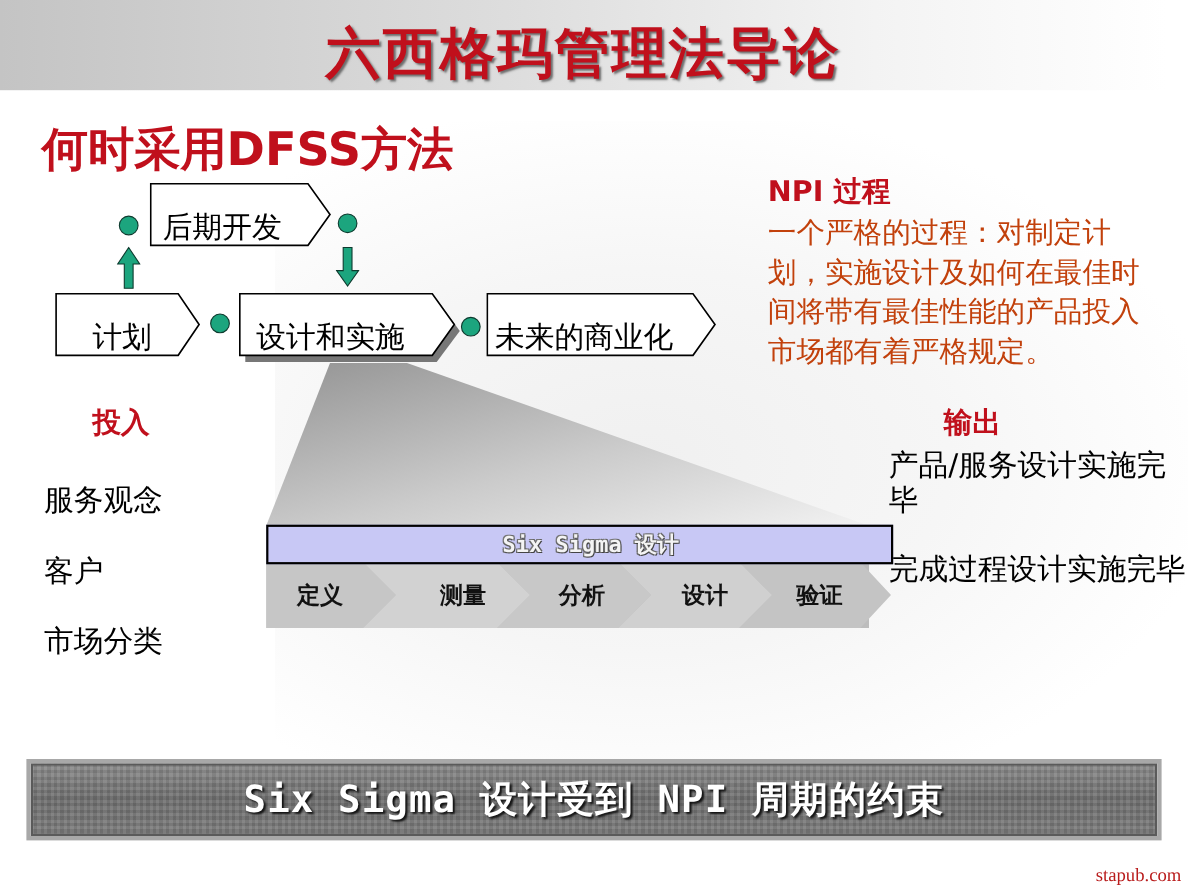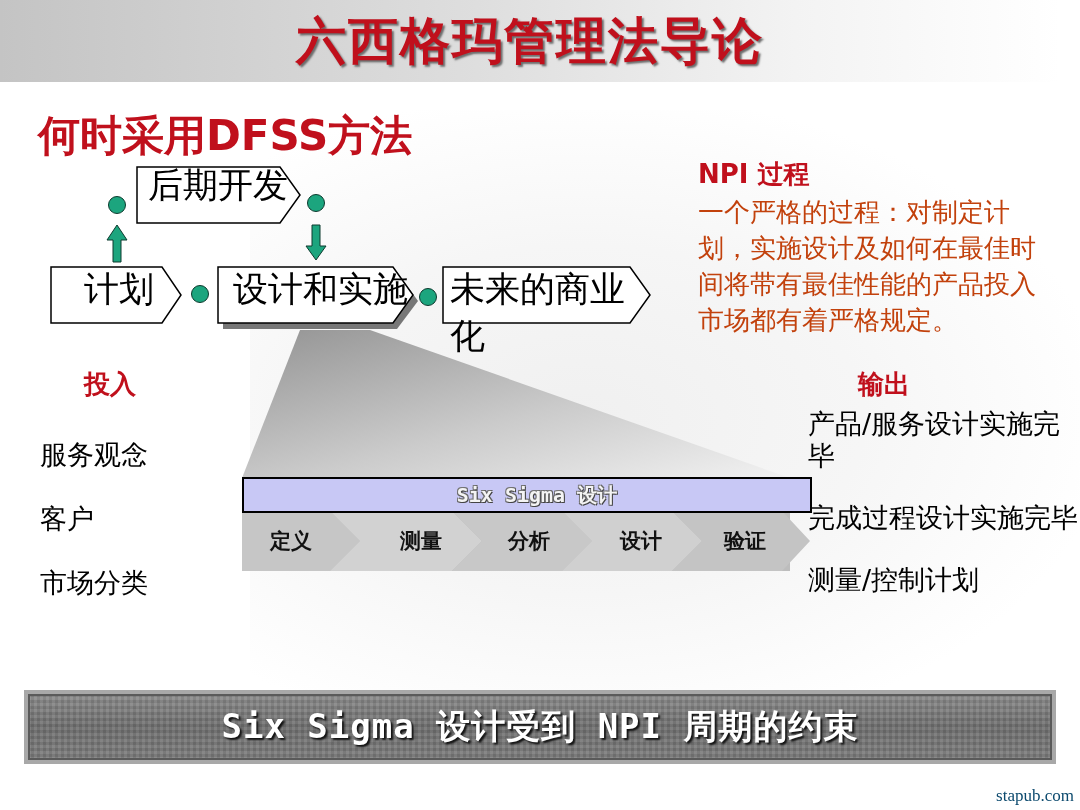--- a/index.html
+++ b/index.html
@@ -9,34 +9,34 @@
     font-family: "DejaVu Sans", "Liberation Sans", sans-serif;
   }
   .map-bg {
     position: absolute; left: 250px; top: 110px; width: 830px; height: 620px;
     background: radial-gradient(ellipse at 40% 50%, #f0f0f0 0%, #f6f6f6 40%, rgba(255,255,255,0) 75%);
     z-index: 0;
   }
   .title-bar {
     position: absolute; left: 0; top: 0; width: 1060px; height: 82px;
     background: linear-gradient(to right, #c4c4c4 0%, #dedede 45%, #f3f3f3 75%, #ffffff 100%);
-    display: flex; align-items: center; justify-content: center; z-index: 1;
+    display: flex; align-items: flex-end; justify-content: center; z-index: 1;
   }
   .title-bar .title {
     color: #c0101c; font-weight: bold; font-size: 50px; letter-spacing: 2px;
     text-shadow: 2px 2px 2px #6b6b6b;
     margin-left: 0px;
   }
   .subtitle {
     position: absolute; left: 38px; top: 108px; z-index: 2;
     color: #c0101c; font-weight: bold; font-size: 42px;
   }
   .flow-box {
     position: absolute; height: 58px; z-index: 3;
-    display: flex; align-items: flex-start; font-size: 35px; color: #000;
+    display: flex; align-items: flex-end; font-size: 27px; color: #000;
   }
   .flow-box svg { position: absolute; left: 0; top: 0; }
   .flow-box span { position: relative; z-index: 1; }
   .dot {
     position: absolute; width: 16px; height: 16px; border-radius: 50%;
     background: #1ca57e; border: 1.5px solid #0d3a2e; z-index: 3;
   }
   .arrow-v { position: absolute; z-index: 3; }
   .funnel { position: absolute; left: 0; top: 0; z-index: 1; }
   .npi-title {
@@ -83,21 +83,21 @@
   }
   .banner span {
     color: #ffffff; font-weight: bold; font-size: 34px;
     font-family: "DejaVu Sans Mono", "Liberation Mono", monospace;
     text-shadow: 2px 2px 2px #111;
     letter-spacing: 1px;
   }
   .watermark {
     position: absolute; right: 6px; bottom: 4px; z-index: 2;
     font-family: "Liberation Serif", "DejaVu Serif", serif;
-    font-size: 17px; color: #0c4a6e;
+    font-size: 17px; color: #b91c1c;
   }
 </style>
 </head>
 <body>
 
 <div class="map-bg"></div>
 
 <div class="title-bar">
   <span class="title">六西格玛管理法导论</span>
 </div>
@@ -163,21 +163,20 @@
 <div class="inputs">
   <div>服务观念</div>
   <div>客户</div>
   <div>市场分类</div>
 </div>
 
 <div class="label-red" style="left:858px;top:367px;">输出</div>
 <div class="outputs">
   <div>产品/服务设计实施完毕</div>
   <div>完成过程设计实施完毕</div>
-  <div>测量/控制计划</div>
 </div>
 
 <div class="ss-bar">Six Sigma 设计</div>
 
 <div class="phase-strip">
   <svg width="570" height="60">
     <rect x="0" y="0" width="548" height="60" fill="#bdbdbd"></rect>
     <polygon points="0,0 88,0 118,30 88,60 0,60" fill="#c6c6c6"></polygon>
     <polygon points="88,0 210,0 240,30 210,60 88,60 118,30" fill="#d2d2d2"></polygon>
     <polygon points="210,0 320,0 350,30 320,60 210,60 240,30" fill="#c8c8c8"></polygon>

